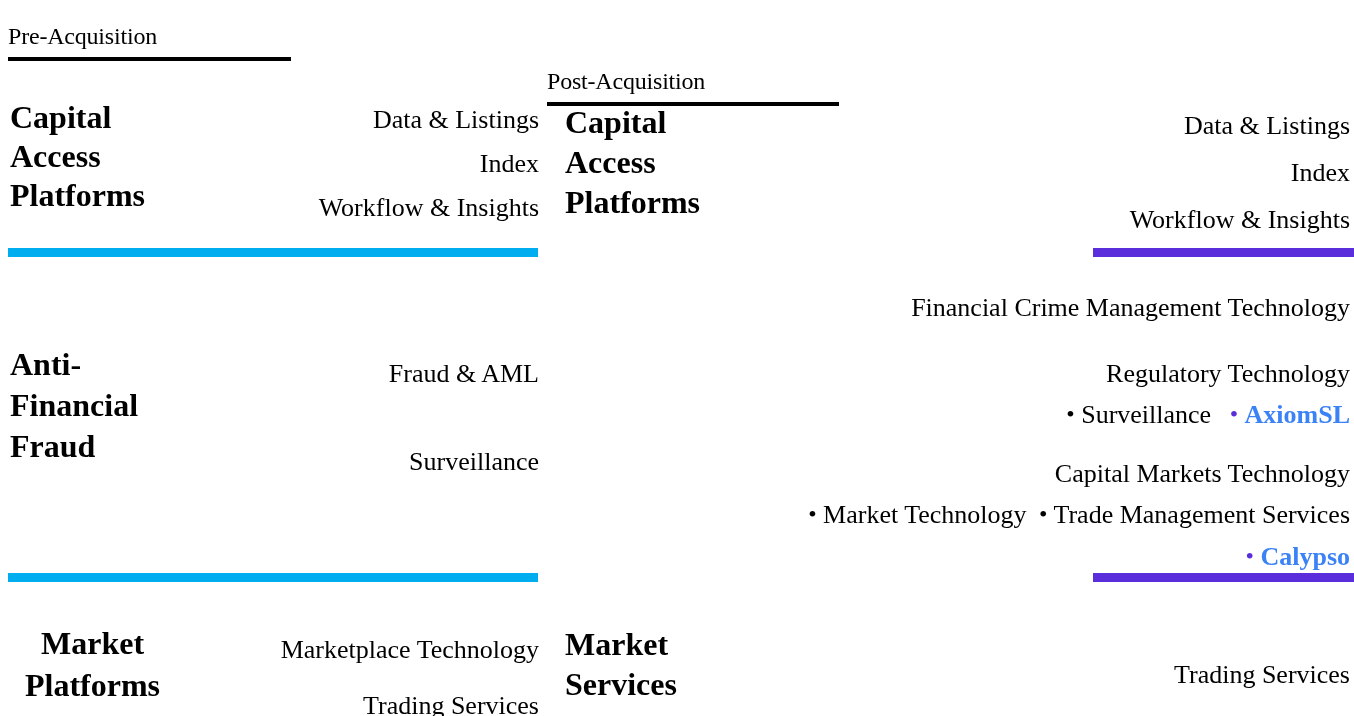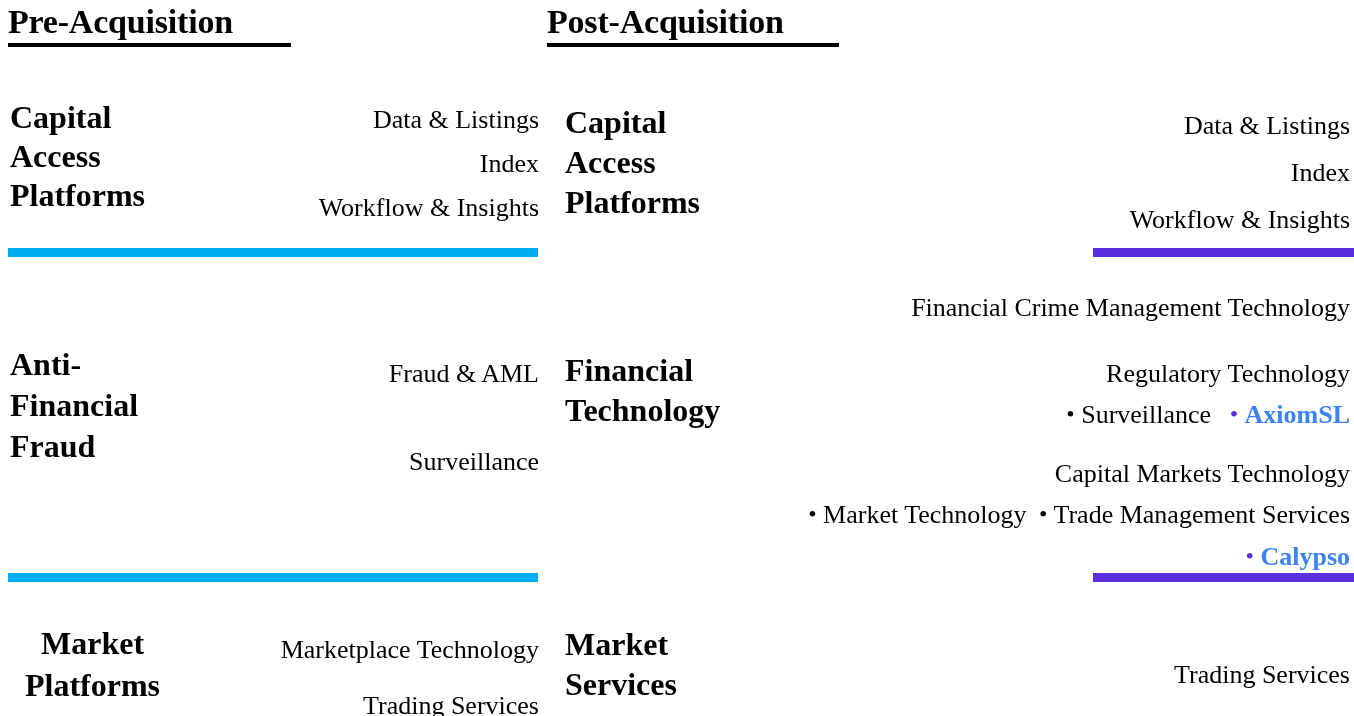--- a/index.html
+++ b/index.html
@@ -27,29 +27,29 @@
     position: absolute;
     top: 0;
     height: 716px;
   }
   .column.left  { left: 0px;   width: 545px; }
   .column.right { left: 545px; width: 809px; }
 
   
   .col-heading {
     position: absolute;
-    top: 2px;
-    font-weight: bold;
-    font-size: 34px;
+    top: 16px;
+    font-weight: normal;
+    font-size: 24px;
     line-height: 40px;
     letter-spacing: -0.2px;
     white-space: nowrap;
   }
   .column.left  .col-heading { left: 8px; }
-  .column.right .col-heading { left: 2px; }
+  .column.right .col-heading { left: 2px; margin-top: 45px; }
   .col-heading .underline-bar {
     display: block;
     height: 4px;
     background: #000000;
     margin-top: 1px;
   }
   .column.left  .col-heading .underline-bar { width: 283px; }
   .column.right .col-heading .underline-bar { width: 292px; }
 
   
@@ -161,21 +161,20 @@
       <div class="row-items" style="top:0px; line-height:47px;">
         <div class="item">Data &amp; Listings</div>
         <div class="item">Index</div>
         <div class="item">Workflow &amp; Insights</div>
       </div>
     </div>
 
     <div class="divider purple" style="top:248px;"></div>
 
     <div class="row" style="top:288px; height:285px;">
-      <div class="row-label" style="top:62px; width:185px; white-space:normal; line-height:40px;">Financial Technology</div>
 
       <div class="row-items" style="top:0px; line-height:40px;">
 
         <div class="item" style="margin-bottom:26px;">Financial Crime Management Technology</div>
 
         <div class="item">Regulatory Technology</div>
         <div class="subline">
           <span class="bullet black">•</span>
           <span>Surveillance</span>
           <span class="bullet accent">&nbsp;&nbsp;•</span>

